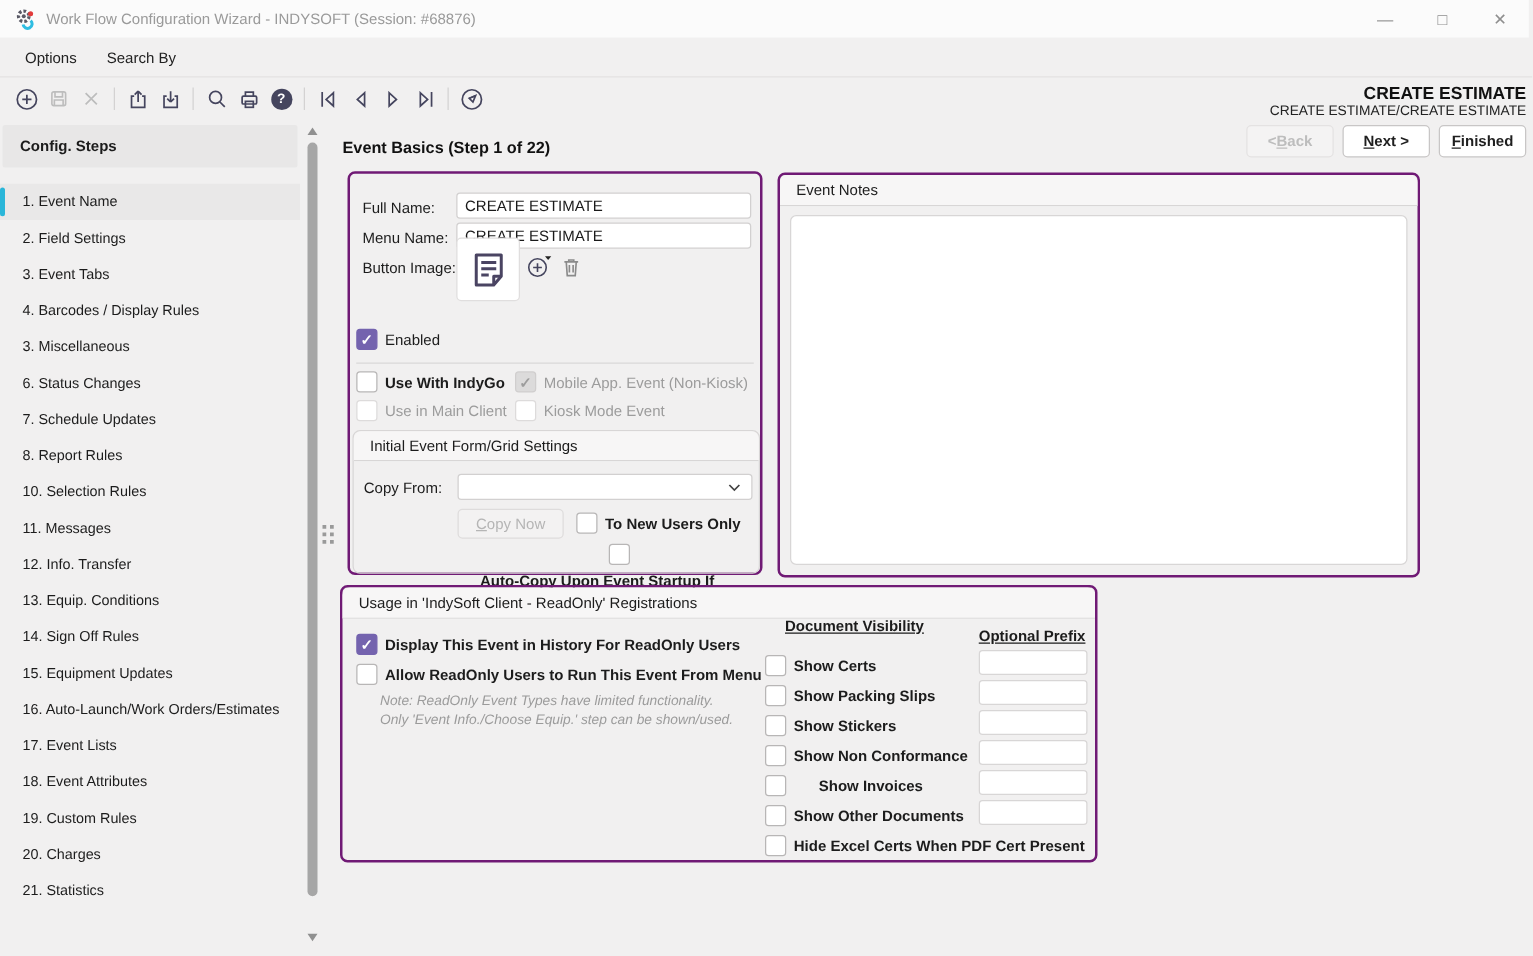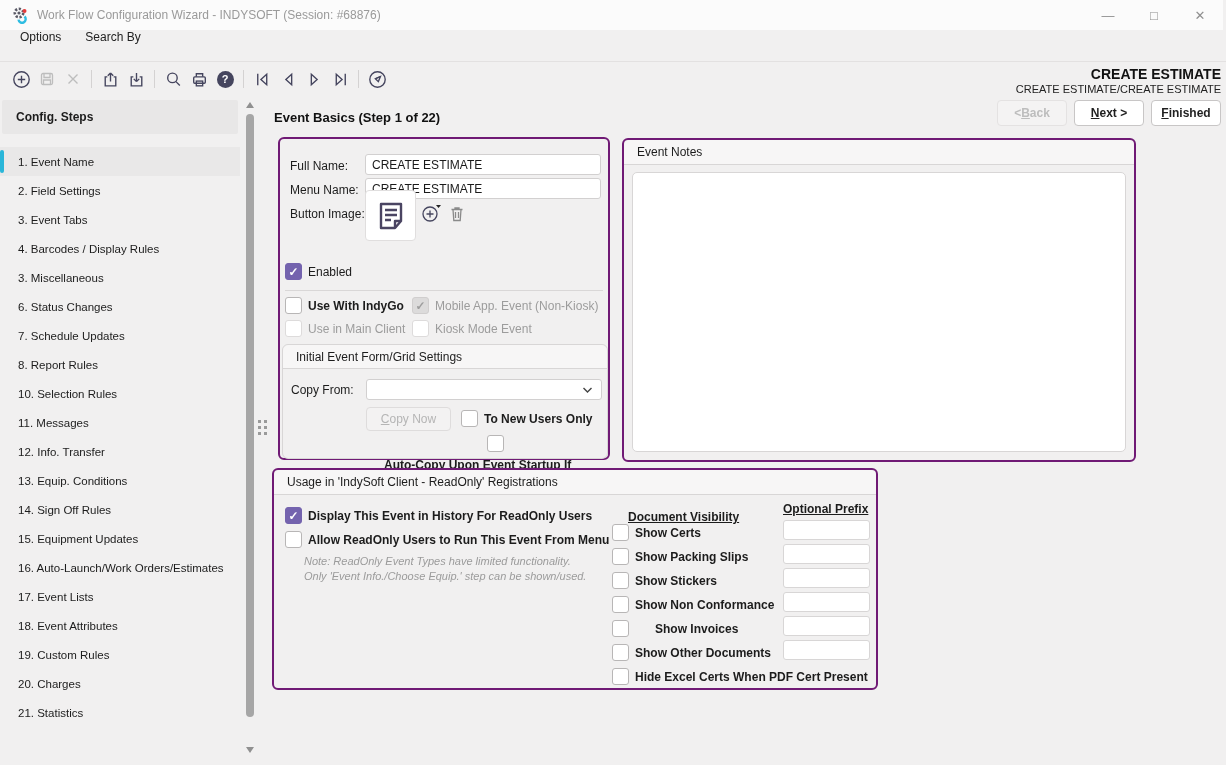--- a/index.html
+++ b/index.html
@@ -9,21 +9,21 @@
     font-size:12px; color:#1c1c1c;
     background:#f1f0f0; position:relative; overflow:hidden;
   }
   
   .titlebar { position:absolute; left:0; top:0; width:1223px; height:30px; background:#fbfbfb; display:flex; align-items:center; }
   .app-icon { width:18px; height:18px; margin-left:11px; position:relative; flex:0 0 auto; }
   .window-title { margin-left:8px; color:#9a9a9a; font-size:12px; }
   .win-controls { position:absolute; right:0; top:0; height:30px; display:flex; }
   .win-btn { width:46px; height:30px; display:flex; align-items:center; justify-content:center; color:#8f8f8f; font-size:13px; cursor:default; }
   
-  .menubar { position:absolute; left:0; top:30px; width:1226px; height:31px; display:flex; align-items:flex-start; padding-left:20px; gap:24px; }
+  .menubar { position:absolute; left:0; top:30px; width:1226px; height:31px; display:flex; align-items:center; padding-left:20px; gap:24px; }
   .menu-item { color:#222; }
   
   .toolbar { position:absolute; left:0; top:61px; width:1226px; height:35px; border-top:1px solid #e3e1e1; display:flex; align-items:center; padding-left:8px; }
   .tb-btn { width:26px; height:26px; display:flex; align-items:center; justify-content:center; }
   .tb-sep { width:1px; height:18px; background:#d4d2d2; margin:0 5px; }
   .help-circle { width:17px; height:17px; border-radius:50%; background:#45455e; color:#fff; font-weight:bold; font-size:11px; display:flex; align-items:center; justify-content:center; }
   
   .wizard-header { position:absolute; right:5px; top:66px; text-align:right; }
   .page-title { font-size:14px; font-weight:bold; color:#111; }
   .page-subtitle { font-size:11px; color:#222; margin-top:1px; }
@@ -373,21 +373,21 @@
       <span class="lbl" style="font-weight:600;">Display This Event in History For ReadOnly Users</span>
     </div>
     <div class="cb-row" style="left:11px; top:61px;">
       <span class="cb"></span>
       <span class="lbl" style="font-weight:600;">Allow ReadOnly Users to Run This Event From Menu</span>
     </div>
     <div class="note-text">
       <div>Note:  ReadOnly Event Types have limited functionality.</div>
       <div>Only 'Event Info./Choose Equip.' step can be shown/used.</div>
     </div>
-    <span class="col-header" style="left:336px; top:40px;padding-left:18px;">Document Visibility</span>
+    <span class="col-header" style="left:336px; top:24px;padding-left:18px;">Document Visibility</span>
     <span class="col-header" style="left:509px; top:32px;">Optional Prefix</span>
 
     <div class="cb-row" style="left:338px; top:54px;">
       <span class="cb"></span>
       <span class="lbl" style="font-weight:600;">Show Certs</span>
     </div>
     <div class="cb-row" style="left:338px; top:78px;">
       <span class="cb"></span>
       <span class="lbl" style="font-weight:600;">Show Packing Slips</span>
     </div>

